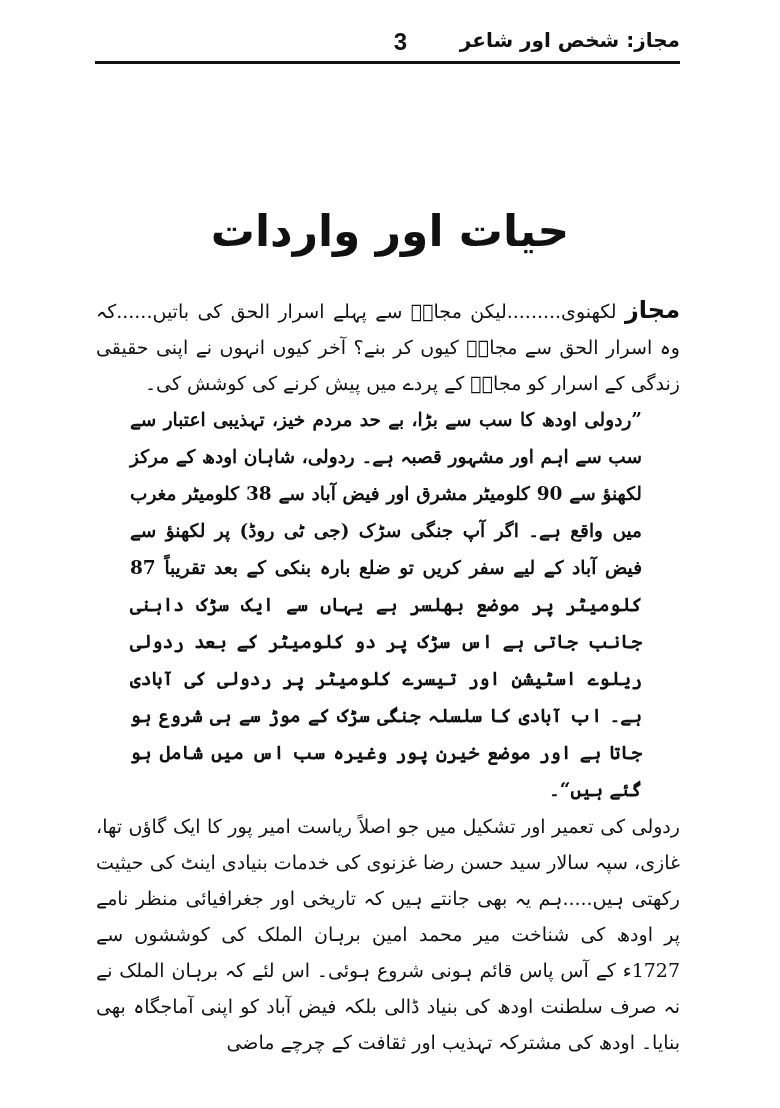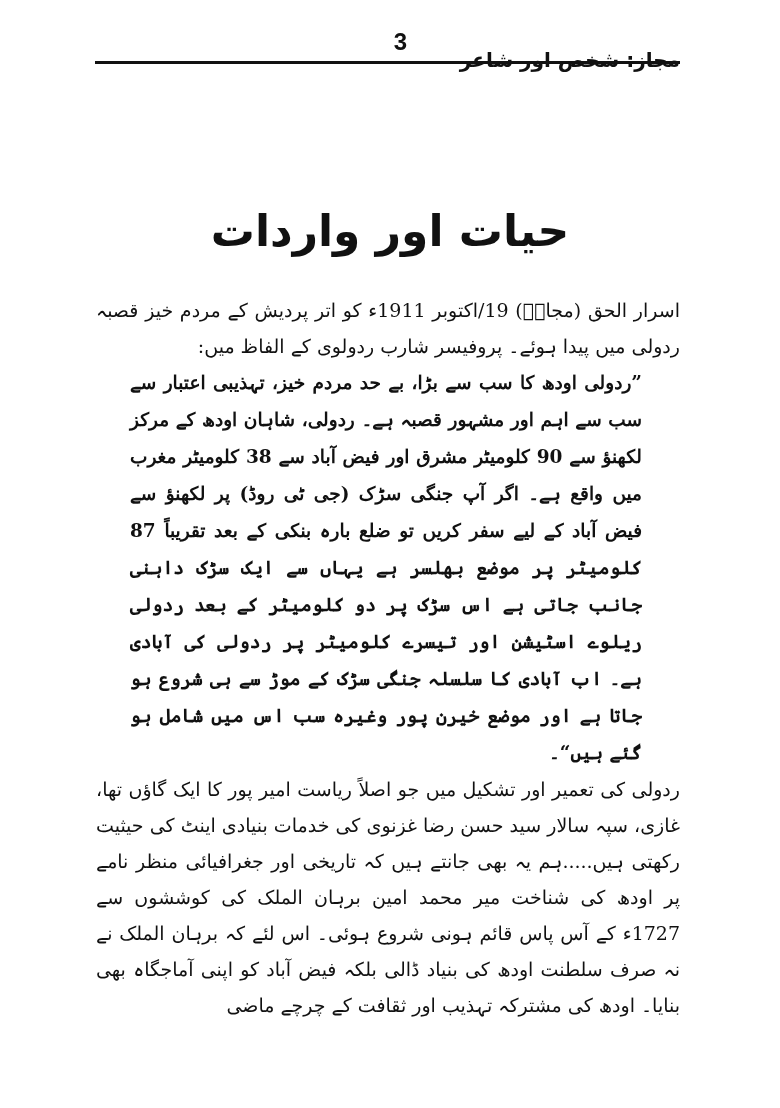--- a/index.html
+++ b/index.html
@@ -6,21 +6,21 @@
   body {
     width: 780px; height: 1108px; background: #ffffff; color: #111;
     font-family: "DejaVu Sans", sans-serif; position: relative; overflow: hidden;
   }
   .page { position: absolute; left: 0; top: 0; width: 780px; height: 1108px; }
   .running-head {
     position: absolute; left: 95px; width: 585px; top: 28px; height: 32px;
     direction: rtl;
   }
   .running-head .book-title {
-    position: absolute; right: 0; top: 20px; font-size: 20px; font-weight: bold;
+    position: absolute; right: 0; top: 0; font-size: 20px; font-weight: bold;
   }
   .running-head .page-num {
     position: absolute; right: 273px; top: 0px; font-size: 24px; font-weight: bold;
     font-family: "Liberation Sans", sans-serif;
   }
   .head-rule {
     position: absolute; left: 95px; width: 585px; top: 61px; height: 3px; background: #111;
   }
   .chapter-title {
     position: absolute; left: 0; width: 780px; top: 205px; text-align: center;
@@ -42,17 +42,19 @@
 <div class="page">
   <div class="running-head">
     <span class="book-title">مجاز: شخص اور شاعر</span>
     <span class="page-num">3</span>
   </div>
   <div class="head-rule"></div>
 
   <div class="chapter-title">حیات اور واردات</div>
 
   <div class="body-text">
-    <p>اسرار الحق (مجازؔ) 19/اکتوبر 1911ء کو اتر پردیش کے مردم خیز قصبہ ردولی میں پیدا ہوئے۔ پروفیسر شارب ردولوی کے الفاظ میں:</p>
+    <p>
+      <span class="lead">مجاز</span><span> لکھنوی.........لیکن مجازؔ سے پہلے اسرار الحق کی باتیں......کہ وہ اسرار الحق سے مجازؔ کیوں کر بنے؟ آخر کیوں انہوں نے اپنی حقیقی زندگی کے اسرار کو مجازؔ کے پردے میں پیش کرنے کی کوشش کی۔</span>
+    </p>
     <p class="quote">”ردولی اودھ کا سب سے بڑا، بے حد مردم خیز، تہذیبی اعتبار سے سب سے اہم اور مشہور قصبہ ہے۔ ردولی، شاہان اودھ کے مرکز لکھنؤ سے 90 کلومیٹر مشرق اور فیض آباد سے 38 کلومیٹر مغرب میں واقع ہے۔ اگر آپ جنگی سڑک (جی ٹی روڈ) پر لکھنؤ سے فیض آباد کے لیے سفر کریں تو ضلع بارہ بنکی کے بعد تقریباً 87 کلومیٹر پر موضع بھلسر ہے یہاں سے ایک سڑک داہنی جانب جاتی ہے اس سڑک پر دو کلومیٹر کے بعد ردولی ریلوے اسٹیشن اور تیسرے کلومیٹر پر ردولی کی آبادی ہے۔ اب آبادی کا سلسلہ جنگی سڑک کے موڑ سے ہی شروع ہو جاتا ہے اور موضع خیرن پور وغیرہ سب اس میں شامل ہو گئے ہیں“۔</p>
     <p>ردولی کی تعمیر اور تشکیل میں جو اصلاً ریاست امیر پور کا ایک گاؤں تھا، غازی، سپہ سالار سید حسن رضا غزنوی کی خدمات بنیادی اینٹ کی حیثیت رکھتی ہیں.....ہم یہ بھی جانتے ہیں کہ تاریخی اور جغرافیائی منظر نامے پر اودھ کی شناخت میر محمد امین برہان الملک کی کوششوں سے 1727ء کے آس پاس قائم ہونی شروع ہوئی۔ اس لئے کہ برہان الملک نے نہ صرف سلطنت اودھ کی بنیاد ڈالی بلکہ فیض آباد کو اپنی آماجگاہ بھی بنایا۔ اودھ کی مشترکہ تہذیب اور ثقافت کے چرچے ماضی</p>
   </div>
 </div>
 
 </body></html>

